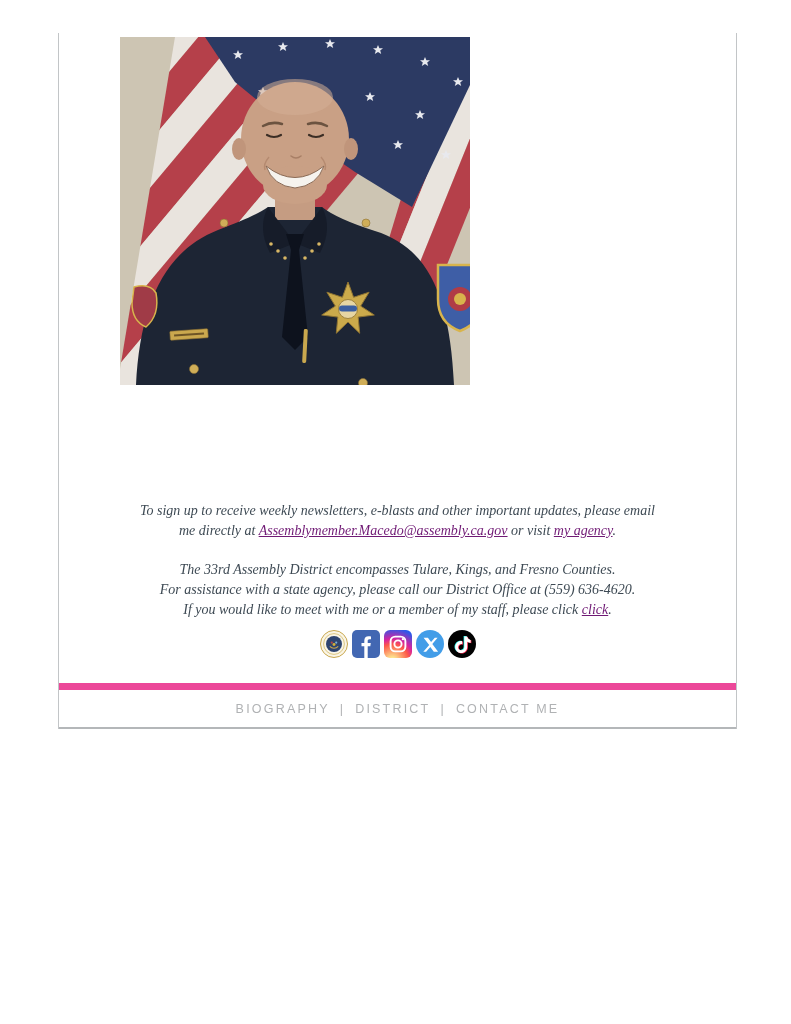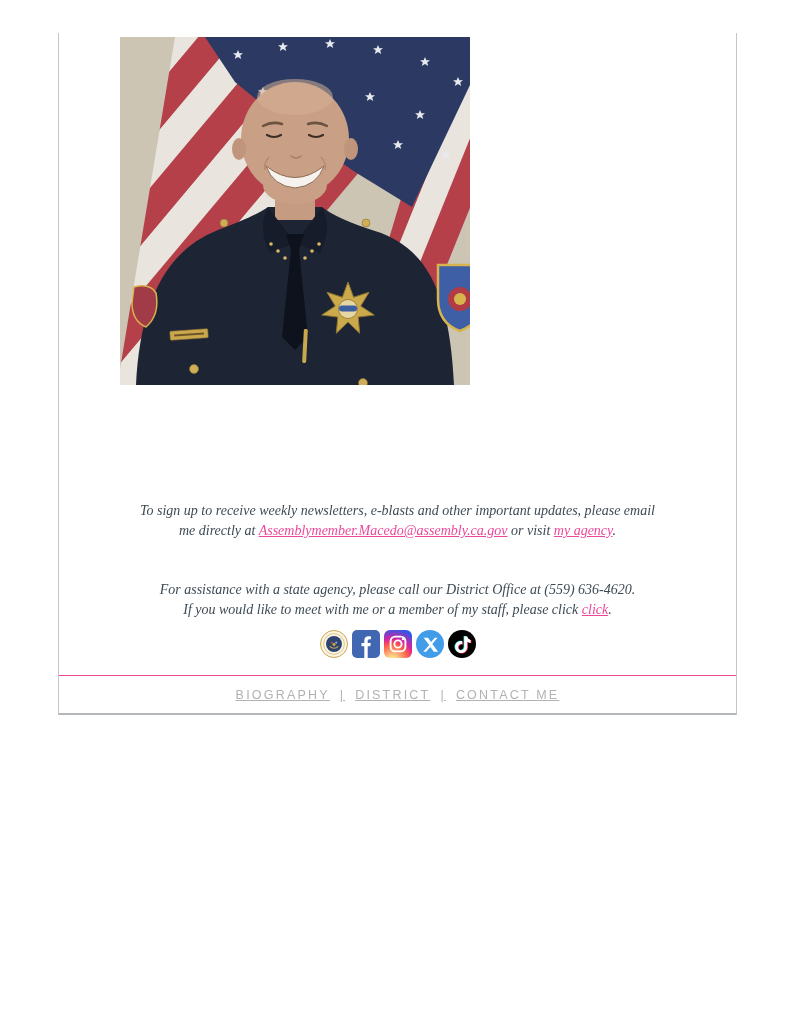--- a/index.html
+++ b/index.html
@@ -1,38 +1,38 @@
 <!DOCTYPE html>
 <html><head>
 <meta charset="utf-8">
 <style>
   html,body{margin:0;padding:0;background:#ffffff;}
   .page{position:relative;width:791px;height:1024px;background:#ffffff;margin:0 auto;overflow:hidden;
         font-family:"Liberation Serif",serif;}
   .email-container{position:absolute;left:58px;top:33px;width:679px;box-sizing:border-box;
         border-left:1px solid #c2c5c7;border-right:1px solid #c2c5c7;background:#ffffff;}
-  .content{border-bottom:1px solid #ec4899;padding-bottom:16px;}
+  .content{border-bottom:7px solid #ec4899;padding-bottom:24px;}
   .portrait{display:block;margin:4px 0 0 61px;width:350px;height:348px;}
   .para{font-family:"Liberation Serif",serif;font-style:italic;font-size:14px;line-height:20px;
         color:#3e4a54;text-align:center;margin:0;}
-  .para a{color:#ec4899;text-decoration:underline;cursor:pointer;}
+  .para a{color:#701a75;text-decoration:underline;cursor:pointer;}
   .para-signup{margin:116px 38px 0;}
   .para-district{margin:19px 28px 0;}
   .para-social{margin:17px 28px 0;}
   .icons-row{margin:9px 0 0;display:flex;justify-content:center;align-items:center;gap:4px;height:30px;}
   .sicon{width:28px;height:28px;flex:0 0 28px;display:flex;align-items:center;justify-content:center;
         cursor:pointer;box-sizing:border-box;}
   .sicon svg{display:block;}
   .icon-seal{border-radius:50%;background:#faf5e6;border:1px solid #c9a84f;}
   .icon-fb{border-radius:5px;background:#4267B2;}
   .icon-ig{border-radius:6px;background:radial-gradient(circle at 30% 110%, #fdf497 0%, #fdf497 5%, #fd5949 45%, #d6249f 60%, #285AEB 90%);}
   .icon-x{border-radius:50%;background:#429de8;}
   .icon-tt{border-radius:50%;background:#010101;}
   .footer-bar{height:37px;border-bottom:2px solid #b4b7b9;display:flex;align-items:center;justify-content:center;
-        font-family:"Liberation Sans",sans-serif;font-size:12.5px;letter-spacing:2.2px;color:#b0b2b4;text-decoration:underline;}
+        font-family:"Liberation Sans",sans-serif;font-size:12.5px;letter-spacing:2.2px;color:#b0b2b4;}
   .footer-bar a{color:#b0b2b4;text-decoration:none;cursor:pointer;}
   .footer-sep{margin:0 10px;color:#b0b2b4;}
 </style>
 </head>
 <body>
 
 <div class="page">
   <div class="email-container">
 
     <div class="content">
@@ -178,21 +178,21 @@
           </g>
         </g>
       </svg>
 
       <p class="para para-signup">
         <span>To sign up to receive weekly newsletters, e-blasts and other important updates, please email</span><br>
         <span>me directly at </span><a href="#">Assemblymember.Macedo@assembly.ca.gov</a><span> or visit </span><a href="#">my agency</a><span>.</span>
       </p>
 
       <p class="para para-district">
-        <br>
+        <span>The 33rd Assembly District encompasses Tulare, Kings, and Fresno Counties.</span><br>
         <span>For assistance with a state agency, please call our District Office at (559) 636-4620.</span><br>
         <span>If you would like to meet with me or a member of my staff, please click </span><a href="#">click</a><span>.</span>
       </p>
 
 
       <div class="icons-row">
         <div class="sicon icon-seal">
           <svg width="28" height="28" viewBox="0 0 28 28">
             <circle cx="14" cy="14" r="11.2" fill="none" stroke="#d9c27a" stroke-width="1"></circle>
             <circle cx="14" cy="14" r="8.6" fill="#2e4470"></circle>

